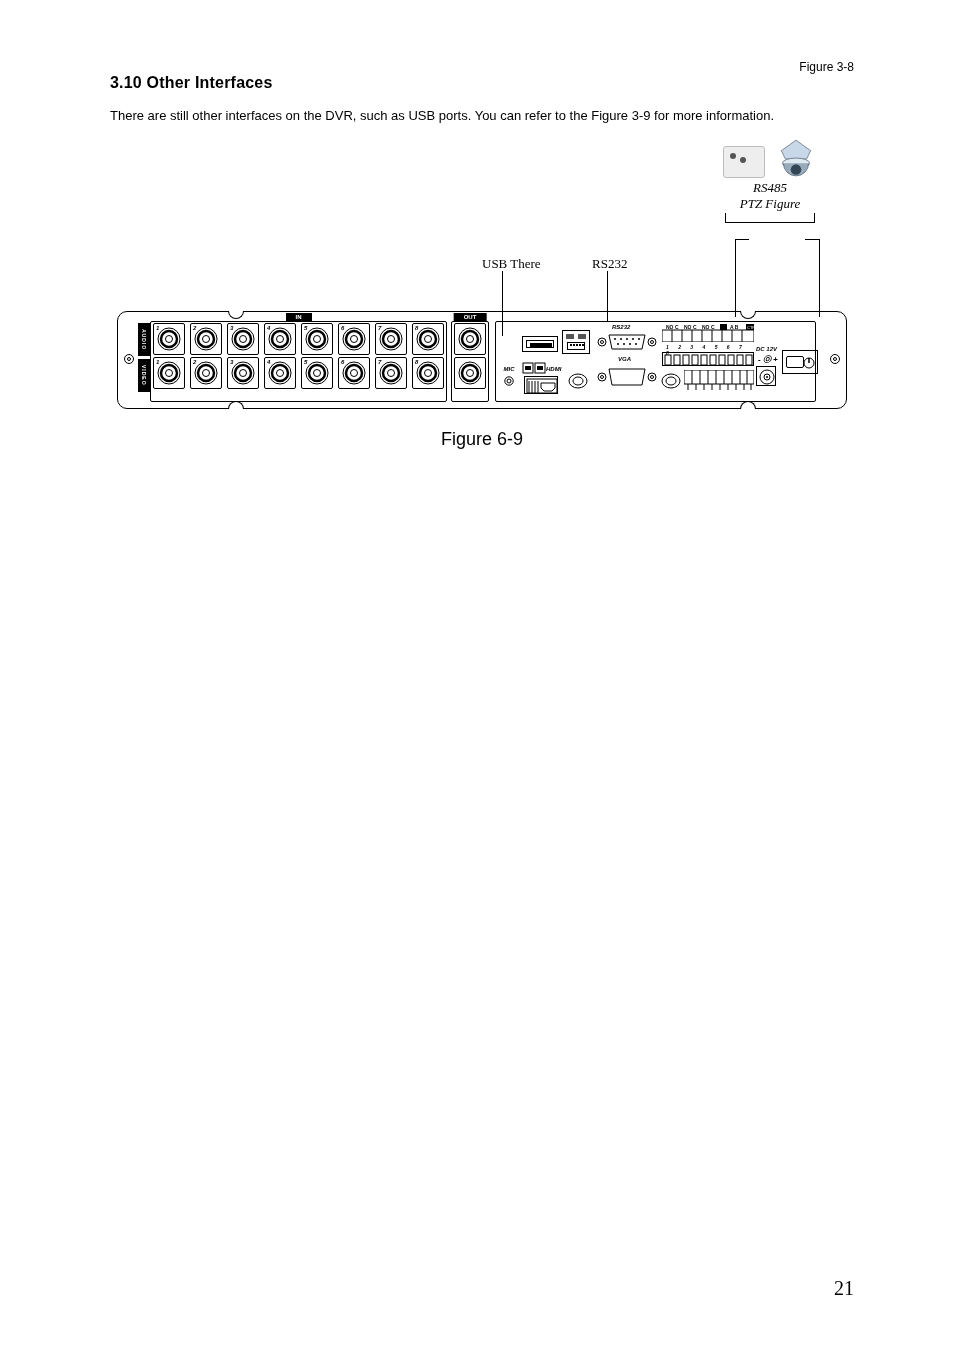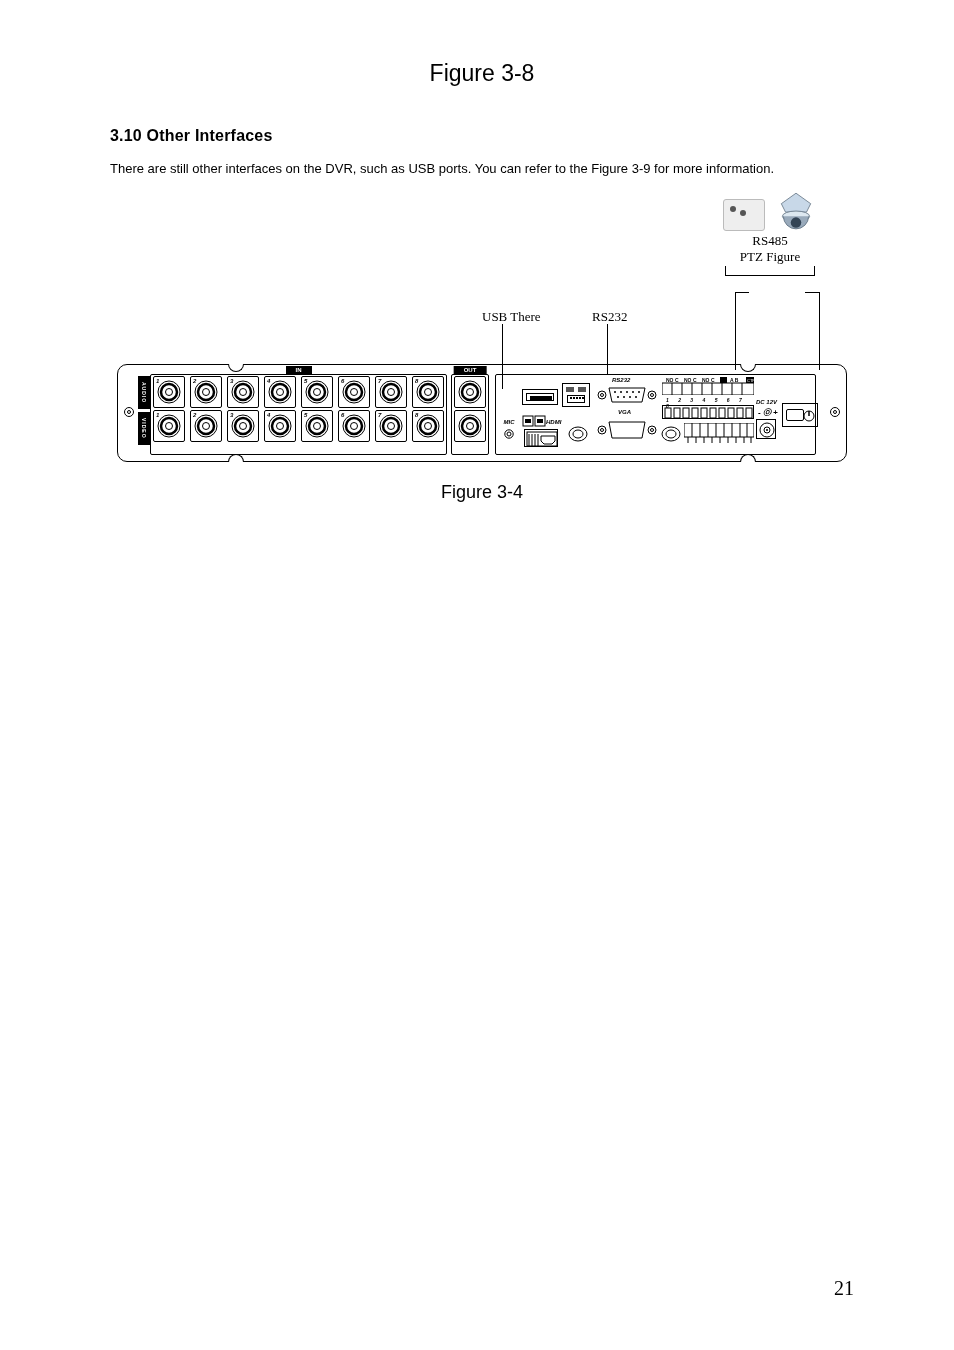--- a/index.html
+++ b/index.html
@@ -6,23 +6,22 @@
   body {
     width: 954px;
     height: 1350px;
     background: #fff;
     font-family: Arial, Helvetica, sans-serif;
     color: #000;
     position: relative;
     padding: 60px 100px 60px 110px;
   }
   .fig-caption-top {
-    text-align: center;
-    font-size: 23px;
-    margin-bottom: 40px;
+    text-align: right;
+    font-size: 12px;
   }
   .section-heading {
     font-size: 16px;
     font-weight: 900;
     margin-bottom: 14px;
     letter-spacing: 0.2px;
   }
   .body-text {
     font-size: 13px;
     line-height: 1.55;
@@ -37,20 +36,21 @@
     position: relative;
     height: 175px;
   }
   .ptz-group {
     position: absolute;
     right: 30px;
     top: 0;
     display: flex;
     flex-direction: column;
     align-items: center;
+    font-style: italic;
   }
   .ptz-icons {
     display: flex;
     gap: 10px;
     align-items: flex-end;
   }
   .icon-box {
     width: 42px;
     height: 32px;
     border: 1px solid #bbb;
@@ -607,15 +607,15 @@
             <line x1="6" y1="2" x2="6" y2="7" stroke="#000" stroke-width="1.5"></line>
           </svg>
       </div>
     </div>
 
     <div style="width:18px;"></div>
   </div>
 
 </div>
 
-<div class="fig-caption-bottom">Figure 3-4</div>
+<div class="fig-caption-bottom">Figure 6-9</div>
 
 <div class="page-num">21</div>
 
 </body></html>

